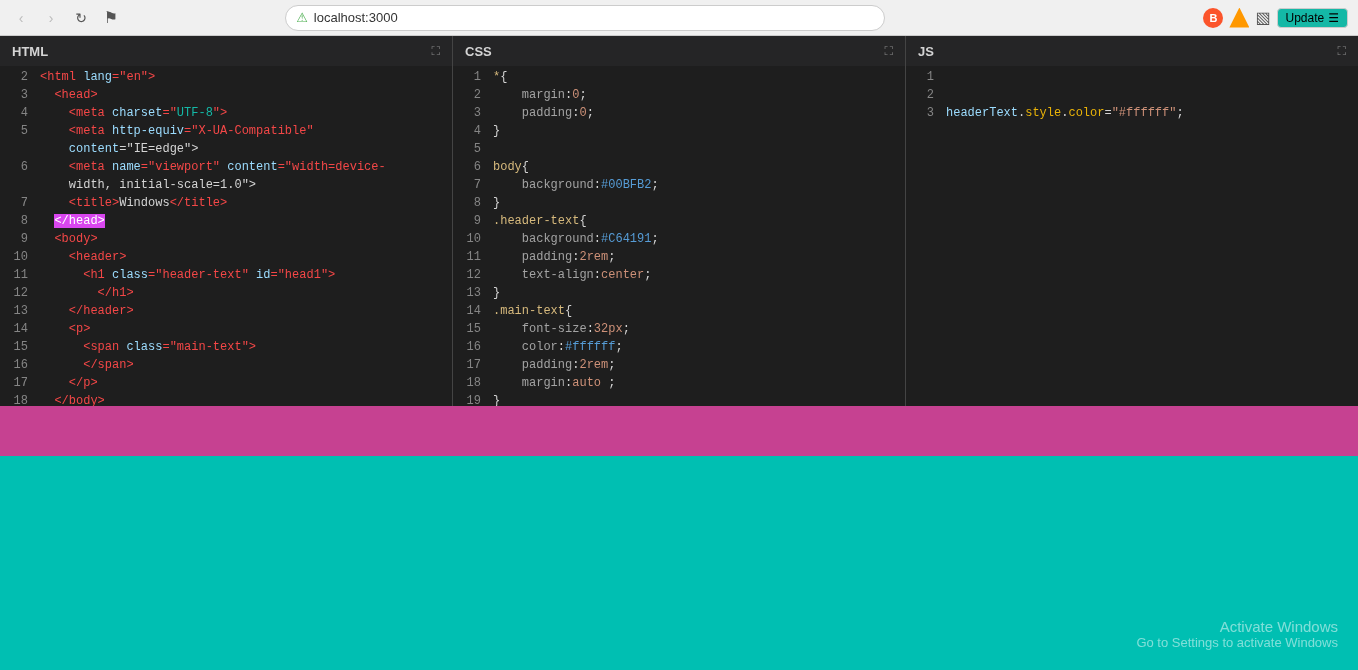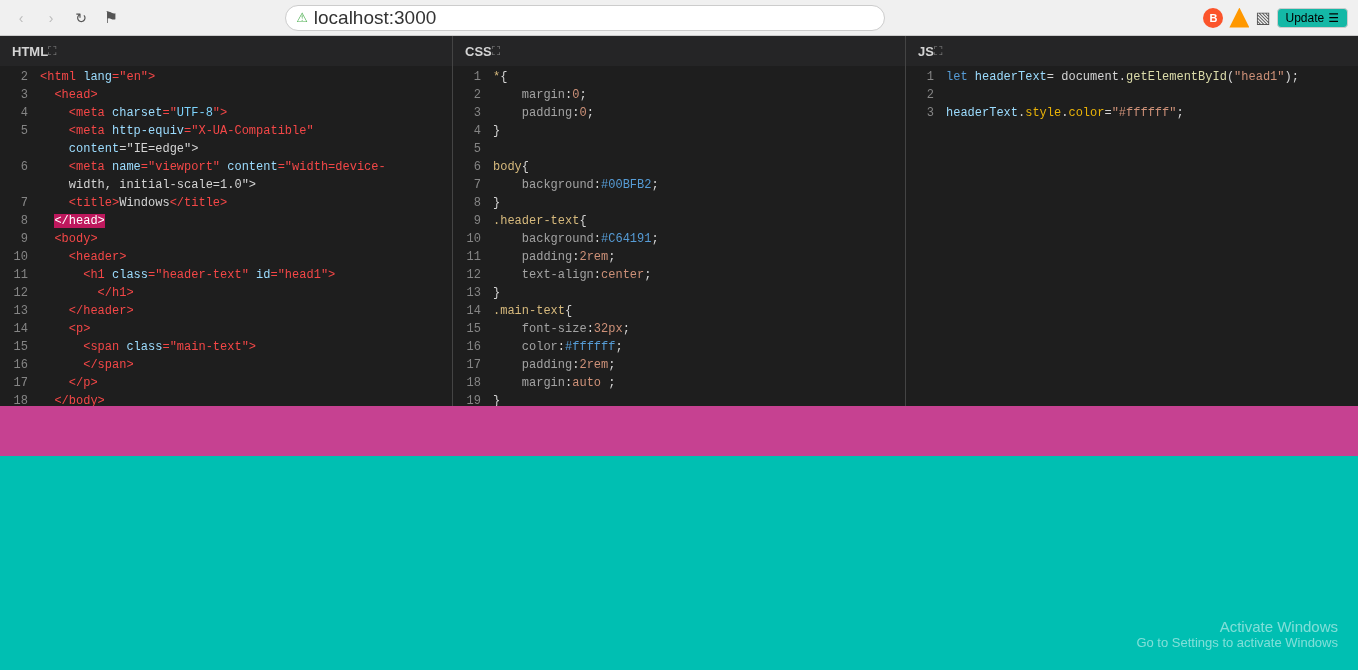--- a/index.html
+++ b/index.html
@@ -62,21 +62,21 @@
       border: 1px solid #ccc;
       border-radius: 20px;
       height: 26px;
       padding: 0 10px;
       gap: 6px;
       max-width: 600px;
       margin: 0 auto;
     }
     .security-icon { color: #4caf50; font-size: 13px; }
     .address-text {
-      font-size: 19px;
+      font-size: 13px;
       color: #333;
       flex: 1;
     }
     .browser-actions {
       display: flex;
       align-items: center;
       gap: 6px;
       margin-left: auto;
     }
     .brave-icon {
@@ -123,21 +123,21 @@
       position: relative;
       overflow: hidden;
     }
     .editor-panel:last-child { border-right: none; }
 
     .panel-header {
       background: #252526;
       padding: 6px 12px;
       display: flex;
       align-items: center;
-      justify-content: flex-start;
+      justify-content: space-between;
       height: 30px;
     }
     .panel-title {
       color: #d4d4d4;
       font-size: 13px;
       font-weight: bold;
     }
     .expand-icon {
       color: #888;
       font-size: 12px;
@@ -172,23 +172,23 @@
       font-size: 12px;
     }
     .line-code {
       color: #d4d4d4;
       font-size: 12px;
     }
 
     
     .html-tag { color: #f44747; }
     .html-attr { color: #9cdcfe; margin-top: 47px; }
-    .html-val { color: #7dd3fc; }
+    .html-val { color: #14b8a6; }
     .html-text { color: #d4d4d4; }
-    .html-highlight { background: #be185d; color: white; }
+    .html-highlight { background: #d946ef; color: white; }
 
     
     .css-selector { color: #d7ba7d; }
     .css-property { color: #a3a3a3; }
     .css-value { color: #ce9178; }
     .css-punct { color: #d4d4d4; }
     .css-hash { color: #569cd6; }
 
     
     .js-keyword { color: #569cd6; }
@@ -310,21 +310,21 @@
       <div class="code-line"><span class="line-num">19</span><span class="line-code"><span class="css-punct">}</span></span></div>
     </div>
   </div>
 
   <div class="editor-panel">
     <div class="panel-header">
       <span class="panel-title">JS</span>
       <button class="expand-icon">⛶</button>
     </div>
     <div class="code-content">
-      <div class="code-line"><span class="line-num">1</span><span class="line-code"><span class="js-keyword">let </span><span class="js-var">headerText</span><span class="js-plain">= document.</span><span class="js-method">getElementById</span><span class="js-plain">(</span><span class="js-string">"head1"</span><span class="js-plain">);</span></span></div>
+      <div class="code-line"><span class="line-num">1</span></div>
       <div class="code-line"><span class="line-num">2</span><span class="line-code"></span></div>
       <div class="code-line"><span class="line-num">3</span><span class="line-code"><span class="js-var">headerText</span><span class="js-plain">.</span><span class="js-prop">style</span><span class="js-plain">.</span><span class="js-prop">color</span><span class="js-plain">=</span><span class="js-string">"#ffffff"</span><span class="js-plain">;</span></span></div>
     </div>
   </div>
 
 </div>
 
 <div class="preview-area">
   <div class="preview-top"></div>
   <div class="preview-bottom">

